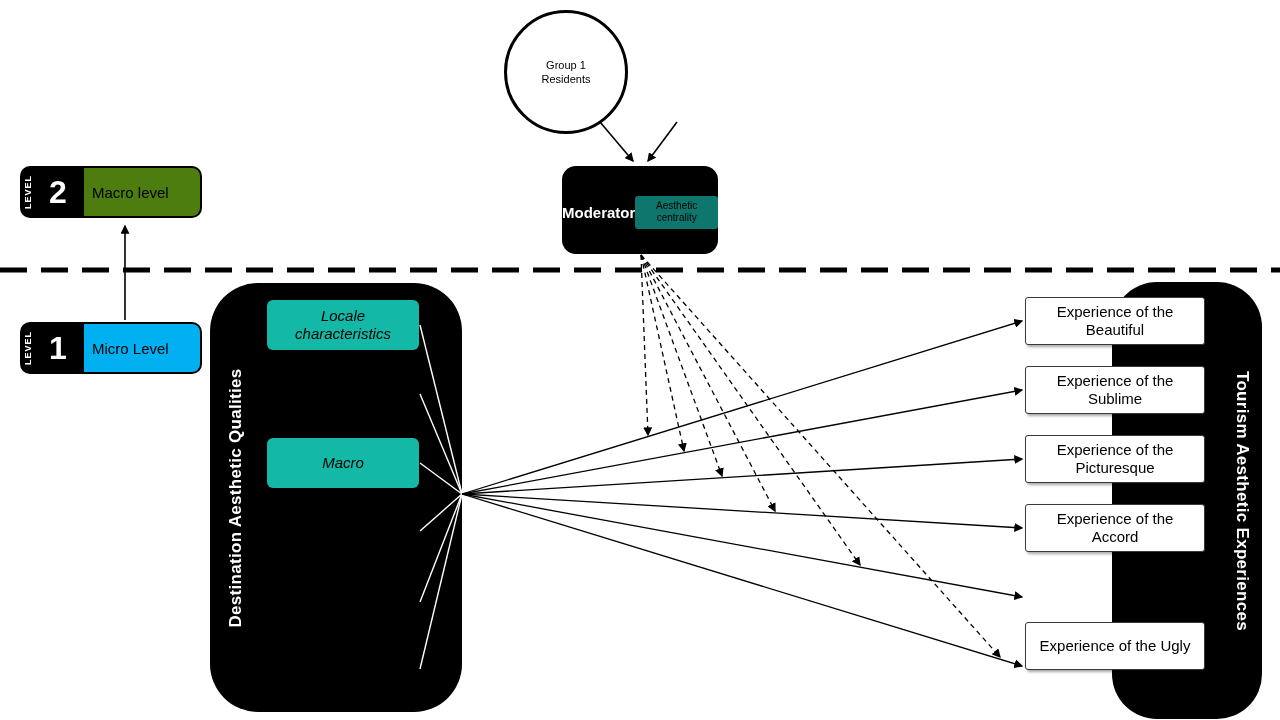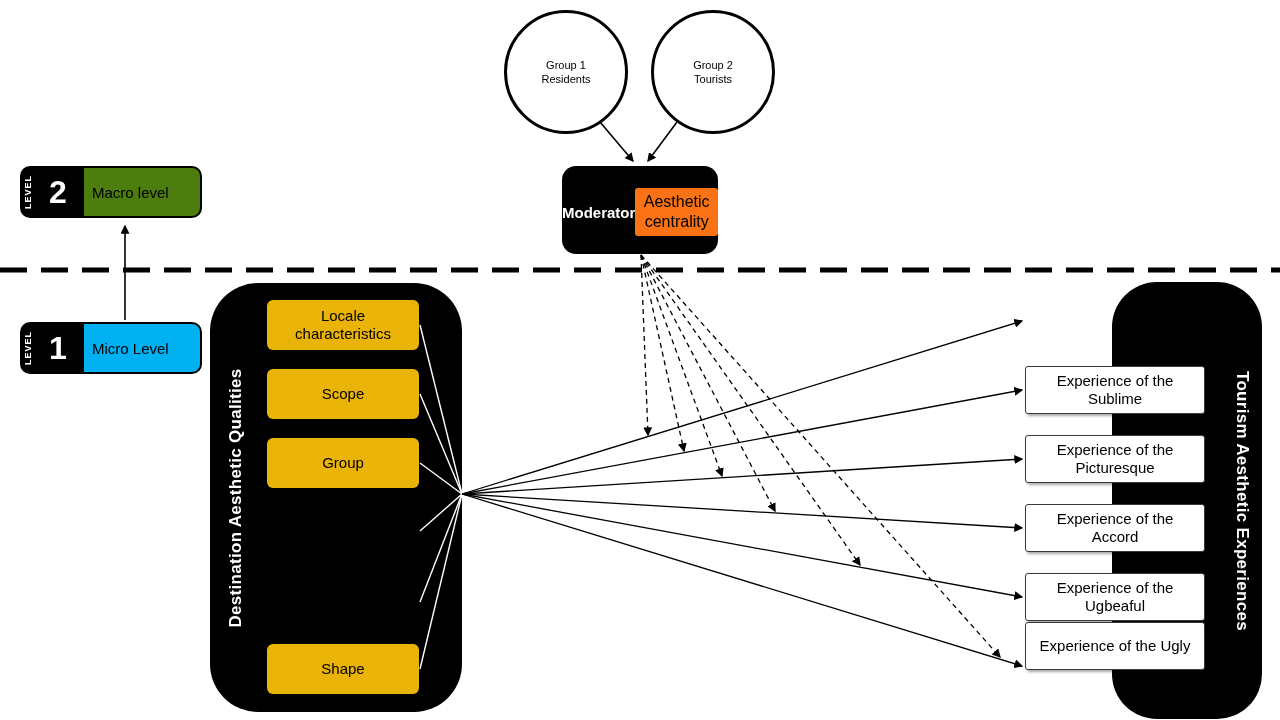--- a/index.html
+++ b/index.html
@@ -6,41 +6,41 @@
   body{font-family:"Liberation Sans",sans-serif;background:#fff;}
   .canvas{position:relative;width:1280px;height:720px;background:#fff;overflow:hidden;}
   .overlay{position:absolute;left:0;top:0;pointer-events:none;z-index:30;}
 
   .circle{position:absolute;width:124px;height:124px;border-radius:50%;background:#fff;border:3px solid #000;
           display:flex;align-items:center;justify-content:center;text-align:center;font-size:11px;line-height:1.3;z-index:10;box-sizing:border-box;}
 
   .moderator{position:absolute;left:562px;top:166px;width:156px;height:88px;background:#000;border-radius:14px;
              z-index:10;display:flex;flex-direction:row;align-items:center;box-sizing:border-box;}
   .moderator-title{color:#fff;font-weight:bold;font-size:15px;margin-top:5px;}
-  .moderator-inner{background:#f97316;border-radius:3px;width:150px;margin-top:4px;padding:4px 4px;text-align:center;
-                   font-size:16px;line-height:1.25;color:#000;box-sizing:border-box;}
+  .moderator-inner{background:#0f766e;border-radius:3px;width:150px;margin-top:4px;padding:4px 4px;text-align:center;
+                   font-size:10px;line-height:1.25;color:#000;box-sizing:border-box;}
 
   .level-badge{position:absolute;left:20px;width:182px;height:52px;display:flex;z-index:10;}
   .level-black{width:64px;background:#000;border-radius:10px 0 0 10px;display:flex;align-items:stretch;}
   .level-word{writing-mode:vertical-rl;transform:rotate(180deg);color:#fff;font-size:9px;font-weight:bold;
               letter-spacing:1px;display:flex;align-items:center;justify-content:center;padding:0 3px;}
   .level-num{flex:1;color:#fff;font-size:32px;font-weight:bold;display:flex;align-items:center;justify-content:center;padding-right:4px;}
   .level-color{flex:1;border:2px solid #000;border-left:none;border-radius:0 10px 10px 0;display:flex;
                align-items:center;padding-left:8px;font-size:15px;color:#000;box-sizing:border-box;}
 
   .panel{position:absolute;background:#000;z-index:5;}
   .panel-left{left:210px;top:283px;width:252px;height:429px;border-radius:48px;}
   .panel-right{left:1112px;top:282px;width:150px;height:437px;border-radius:45px;}
   .v-title{position:absolute;color:#fff;font-weight:bold;font-size:17px;letter-spacing:0.3px;white-space:nowrap;}
   .v-title-left{left:16px;top:50%;writing-mode:vertical-rl;transform:translateY(-50%) rotate(180deg);}
   .v-title-right{right:10px;top:50%;writing-mode:vertical-rl;transform:translateY(-50%);}
 
-  .lbox{position:absolute;left:267px;width:152px;height:50px;background:#eab308;border-radius:6px;
+  .lbox{position:absolute;left:267px;width:152px;height:50px;background:#14b8a6;border-radius:6px;
         display:flex;align-items:center;justify-content:center;text-align:center;font-size:15px;line-height:1.2;
-        z-index:10;padding:2px 22px;box-sizing:border-box;color:#000;}
+        z-index:10;padding:2px 22px;box-sizing:border-box;color:#000;font-style:italic;}
   .rbox{position:absolute;left:1025px;width:180px;height:48px;background:#fff;border:1px solid #3a3a3a;border-radius:3px;
         box-shadow:2px 2px 3px rgba(0,0,0,0.35);display:flex;align-items:center;justify-content:center;text-align:center;
         font-size:15px;line-height:1.2;z-index:10;padding:2px 8px;box-sizing:border-box;color:#000;}
 </style>
 </head>
 <body>
 
 <div class="canvas">
 
   <svg class="overlay" width="1280" height="720" viewBox="0 0 1280 720">
@@ -90,26 +90,20 @@
       <line x1="641" y1="255" x2="1000" y2="657" marker-end="url(#ah)"></line>
     </g>
   </svg>
 
   <div class="circle" style="left:504px;top:10px">
     <div>
       <div>Group 1</div>
       <div>Residents</div>
     </div>
   </div>
-  <div class="circle" style="left:651px;top:10px">
-    <div>
-      <div>Group 2</div>
-      <div>Tourists</div>
-    </div>
-  </div>
 
   <div class="moderator">
     <div class="moderator-title">Moderator</div>
     <div class="moderator-inner">Aesthetic centrality</div>
   </div>
 
   <div class="level-badge" style="top:166px">
     <div class="level-black">
       <span class="level-word">LEVEL</span>
       <span class="level-num">2</span>
@@ -122,26 +116,24 @@
       <span class="level-word">LEVEL</span>
       <span class="level-num">1</span>
     </div>
     <div class="level-color" style="background-color: rgb(0, 176, 240);">Micro Level</div>
   </div>
 
   <div class="panel panel-left">
     <div class="v-title v-title-left">Destination Aesthetic Qualities</div>
   </div>
   <div class="lbox" style="top:300px">Locale characteristics</div>
-  <div class="lbox" style="top:369px">Scope</div>
-  <div class="lbox" style="top:438px">Group</div>
-  <div class="lbox" style="top:644px">Shape</div>
+  <div class="lbox" style="top:438px">Macro</div>
 
   <div class="panel panel-right">
     <div class="v-title v-title-right">Tourism Aesthetic Experiences</div>
   </div>
+  <div class="rbox" style="top:297px">Experience of the Beautiful</div>
   <div class="rbox" style="top:435px">Experience of the Picturesque</div>
   <div class="rbox" style="top:366px">Experience of the Sublime</div>
   <div class="rbox" style="top:504px">Experience of the Accord</div>
-  <div class="rbox" style="top:573px">Experience of the Ugbeaful</div>
   <div class="rbox" style="top:622px">Experience of the Ugly</div>
 
 </div>
 
 </body></html>

